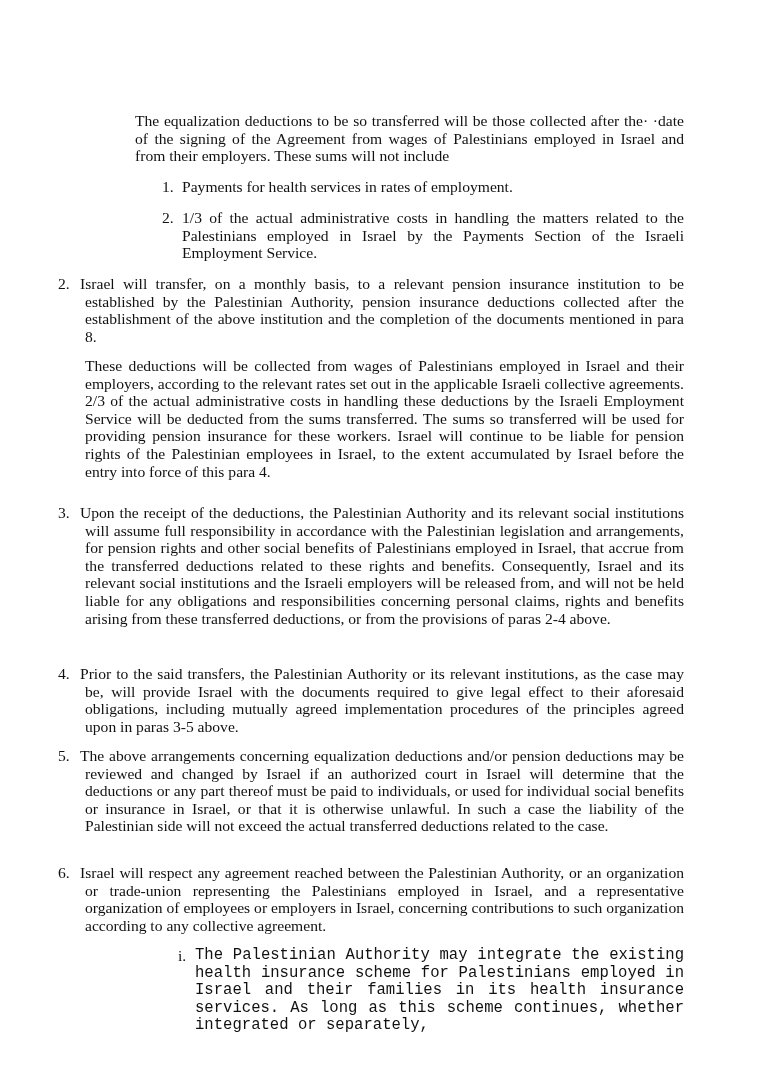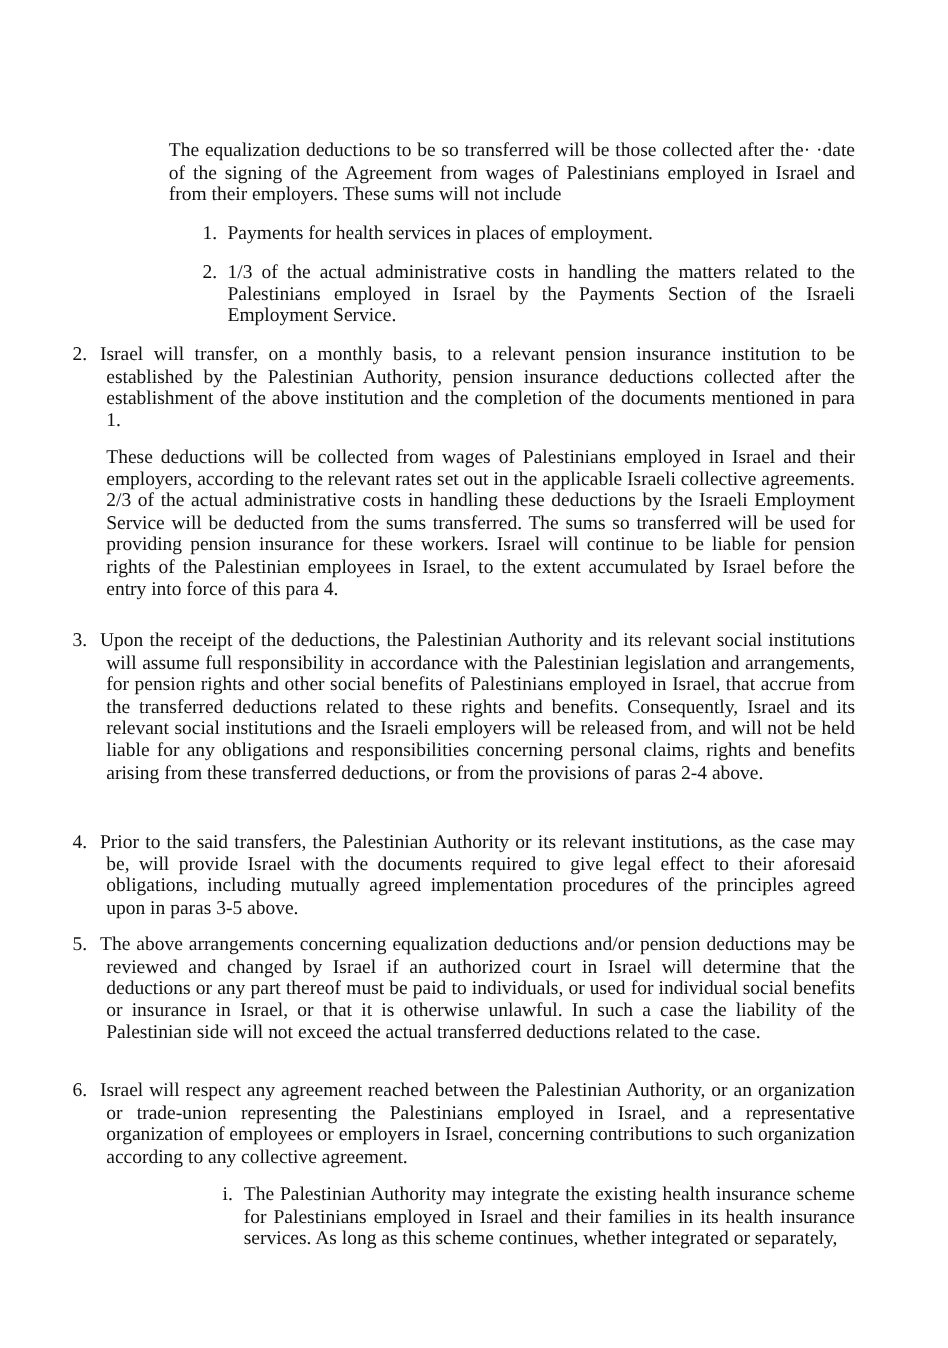--- a/index.html
+++ b/index.html
@@ -9,45 +9,45 @@
   .p { position: absolute; font-size: 15.6px; line-height: 17.6px; text-align: justify; }
   .p .num { position: absolute; left: 0; top: 0; }
   .last { text-align-last: left; }
   .intro { left: 119px; top: 71px; width: 549px; }
   .sub { left: 146px; width: 522px; }
   .sub .body { margin-left: 20px; }
   .item { left: 42px; width: 626px; }
   .item .body { margin-left: 27px; text-indent: -5px; padding-left: 0; }
   .cont { left: 69px; width: 599px; font-family: Liberation Serif, serif; }
   .roman { left: 162px; width: 506px; }
-  .roman .body { margin-left: 17px; }
+  .roman .body { margin-left: 17px; font-family: Liberation Mono, monospace; }
   .pagenum { position: absolute; left: 0; width: 758px; top: 984px; text-align: center;
              font-size: 15.6px; }
   .dot { position: absolute; left: 112px; top: 1040px; width: 1px; height: 1px; background:#ddd; }
 </style>
 </head>
 <body>
 
 <div class="page">
 
   <div class="p intro last">The equalization deductions to be so transferred will be those collected after the· ·date of the signing of the Agreement from wages of Palestinians employed in Israel and from their employers. These sums will not include</div>
 
   <div class="p sub last" style="top:137px;">
     <span class="num">1.</span>
-    <div class="body">Payments for health services in places of employment.</div>
+    <div class="body">Payments for health services in rates of employment.</div>
   </div>
 
   <div class="p sub last" style="top:168px;">
     <span class="num">2.</span>
     <div class="body">1/3 of the actual administrative costs in handling the matters related to the Palestinians employed in Israel by the Payments Section of the Israeli Employment Service.</div>
   </div>
 
   <div class="p item last" style="top:234px;">
     <span class="num">2.</span>
-    <div class="body">Israel will transfer, on a monthly basis, to a relevant pension insurance institution to be established by the Palestinian Authority, pension insurance deductions collected after the establishment of the above institution and the completion of the documents mentioned in para 1.</div>
+    <div class="body">Israel will transfer, on a monthly basis, to a relevant pension insurance institution to be established by the Palestinian Authority, pension insurance deductions collected after the establishment of the above institution and the completion of the documents mentioned in para 8.</div>
   </div>
 
   <div class="p cont last" style="top:316px;">These deductions will be collected from wages of Palestinians employed in Israel and their employers, according to the relevant rates set out in the applicable Israeli collective agreements. 2/3 of the actual administrative costs in handling these deductions by the Israeli Employment Service will be deducted from the sums transferred. The sums so transferred will be used for providing pension insurance for these workers. Israel will continue to be liable for pension rights of the Palestinian employees in Israel, to the extent accumulated by Israel before the entry into force of this para 4.</div>
 
   <div class="p item last" style="top:463px;">
     <span class="num">3.</span>
     <div class="body">Upon the receipt of the deductions, the Palestinian Authority and its relevant social institutions will assume full responsibility in accordance with the Palestinian legislation and arrangements, for pension rights and other social benefits of Palestinians employed in Israel, that accrue from the transferred deductions related to these rights and benefits. Consequently, Israel and its relevant social institutions and the Israeli employers will be released from, and will not be held liable for any obligations and responsibilities concerning personal claims, rights and benefits arising from these transferred deductions, or from the provisions of paras 2-4 above.</div>
   </div>
 
   <div class="p item last" style="top:624px;">

